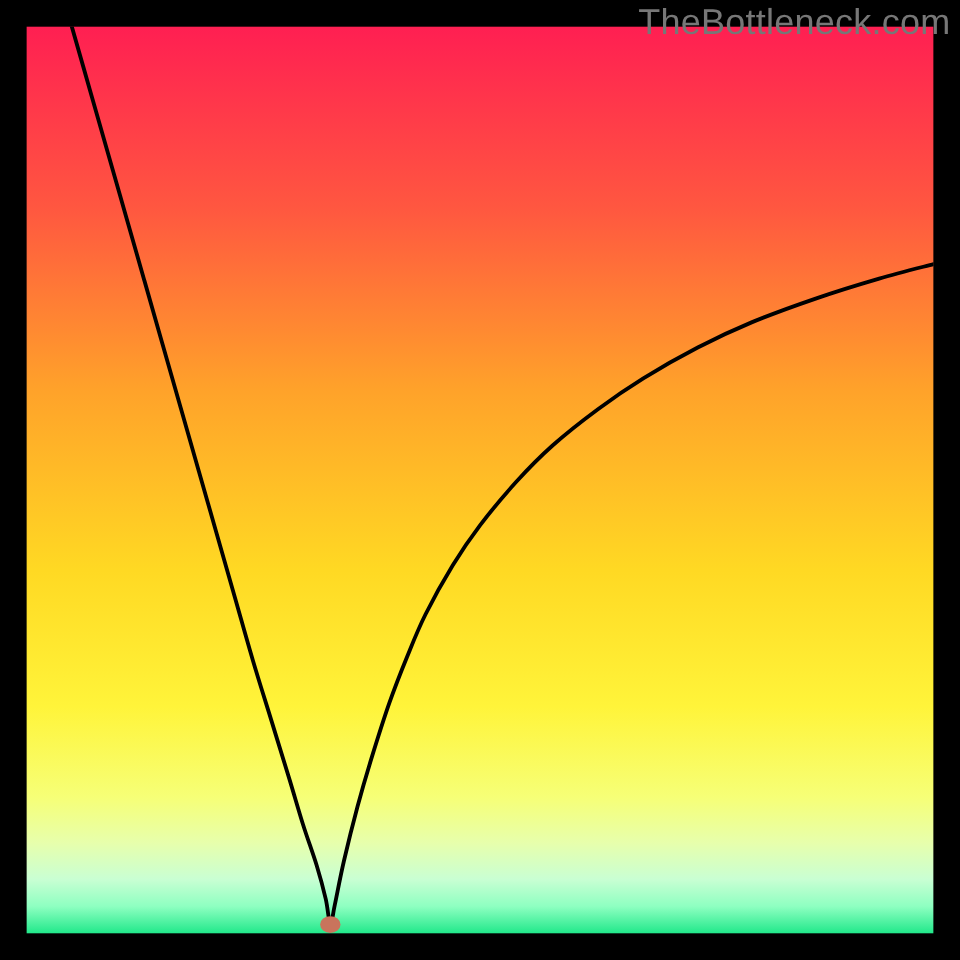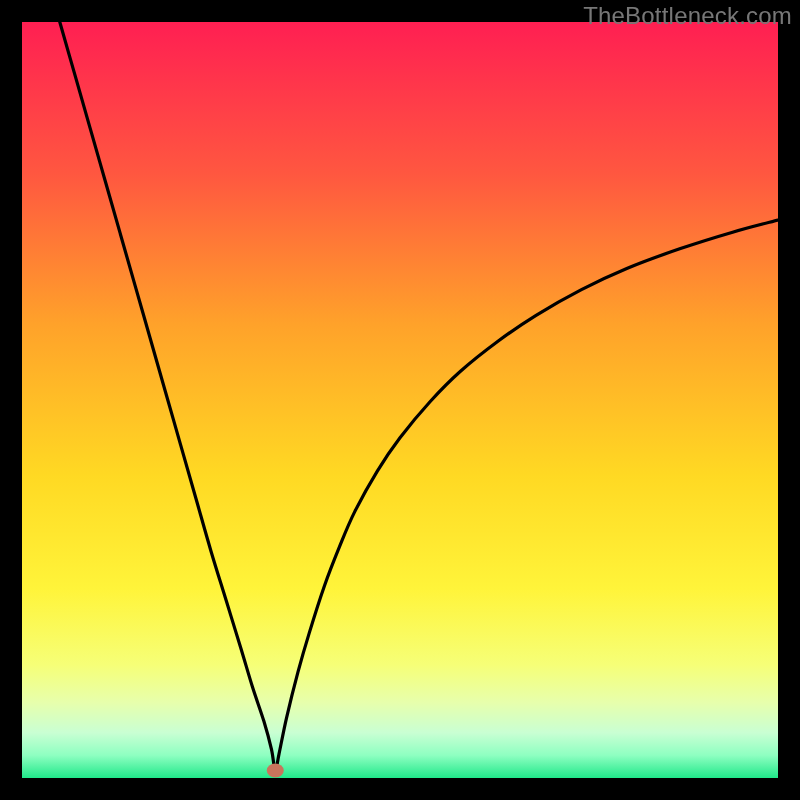--- a/index.html
+++ b/index.html
@@ -24,21 +24,21 @@
     left: 0;
     top: 0;
     width: 756px;
     height: 756px;
   }
   .watermark {
     position: absolute;
     top: 2px;
     right: 8px;
     color: #777;
-    font-size: 24px;
+    font-size: 30px;
     letter-spacing: 0.2px;
     font-weight: 500;
   }
   svg { display: block; }
 </style>
 </head>
 <body>
 
 <div class="frame">
   <svg class="plot" viewBox="0 0 756 756" preserveAspectRatio="none">

